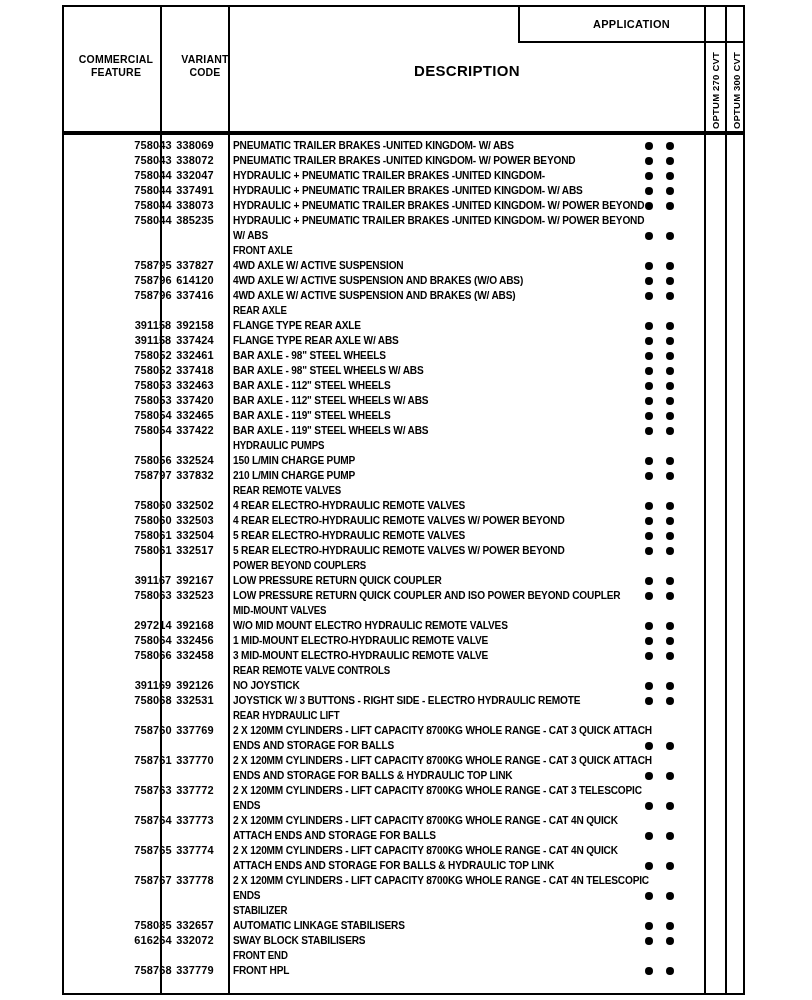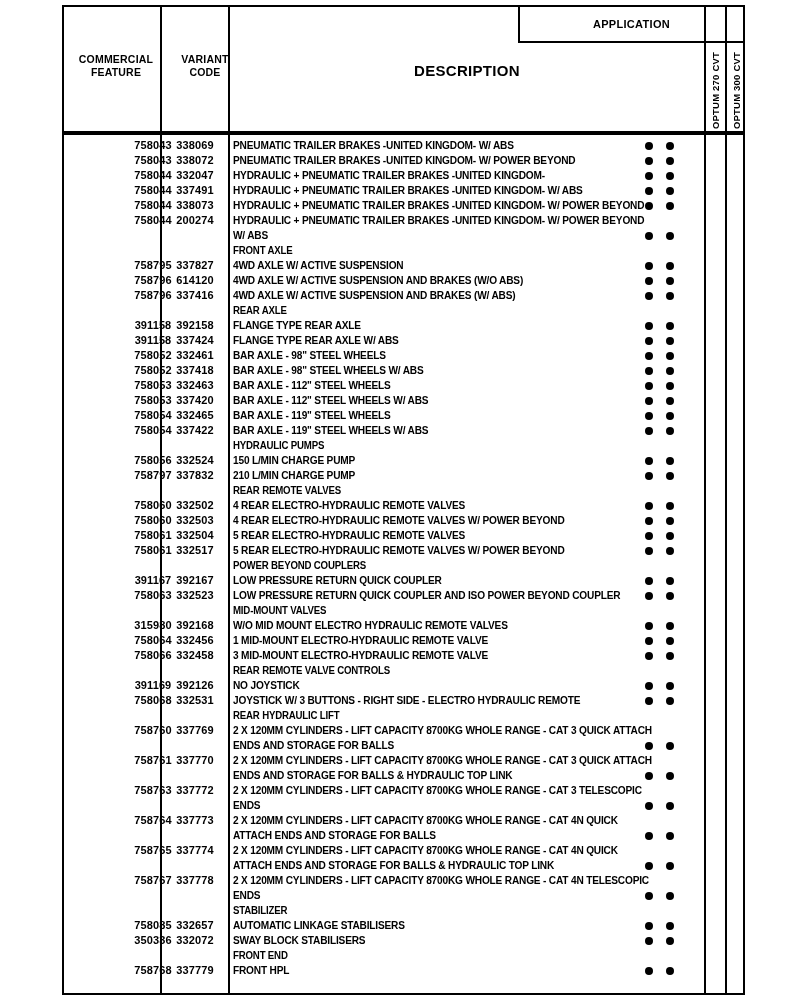--- a/index.html
+++ b/index.html
@@ -263,21 +263,21 @@
         </div>
         <div class="row">
           <div class="cell-feat">758044</div>
           <div class="cell-var">338073</div>
           <div class="cell-desc">HYDRAULIC + PNEUMATIC TRAILER BRAKES -UNITED KINGDOM- W/ POWER BEYOND</div>
           <div class="dot dot-a"></div>
           <div class="dot dot-b"></div>
         </div>
         <div class="row">
           <div class="cell-feat">758044</div>
-          <div class="cell-var">200274</div>
+          <div class="cell-var">385235</div>
           <div class="cell-desc">HYDRAULIC + PNEUMATIC TRAILER BRAKES -UNITED KINGDOM- W/ POWER BEYOND</div>
         </div>
         <div class="row">
           <div class="cell-feat"></div>
           <div class="cell-var"></div>
           <div class="cell-desc">W/ ABS</div>
           <div class="dot dot-a"></div>
           <div class="dot dot-b"></div>
         </div>
         <div class="row section">
@@ -437,21 +437,21 @@
           <div class="cell-desc">LOW PRESSURE RETURN QUICK COUPLER AND ISO POWER BEYOND COUPLER</div>
           <div class="dot dot-a"></div>
           <div class="dot dot-b"></div>
         </div>
         <div class="row section">
           <div class="cell-feat"></div>
           <div class="cell-var"></div>
           <div class="cell-desc">MID-MOUNT VALVES</div>
         </div>
         <div class="row">
-          <div class="cell-feat">315980</div>
+          <div class="cell-feat">297214</div>
           <div class="cell-var">392168</div>
           <div class="cell-desc">W/O MID MOUNT ELECTRO HYDRAULIC REMOTE VALVES</div>
           <div class="dot dot-a"></div>
           <div class="dot dot-b"></div>
         </div>
         <div class="row">
           <div class="cell-feat">758064</div>
           <div class="cell-var">332456</div>
           <div class="cell-desc">1 MID-MOUNT ELECTRO-HYDRAULIC REMOTE VALVE</div>
           <div class="dot dot-a"></div>
@@ -566,21 +566,21 @@
           <div class="cell-desc">STABILIZER</div>
         </div>
         <div class="row">
           <div class="cell-feat">758085</div>
           <div class="cell-var">332657</div>
           <div class="cell-desc">AUTOMATIC LINKAGE STABILISERS</div>
           <div class="dot dot-a"></div>
           <div class="dot dot-b"></div>
         </div>
         <div class="row">
-          <div class="cell-feat">350336</div>
+          <div class="cell-feat">616264</div>
           <div class="cell-var">332072</div>
           <div class="cell-desc">SWAY BLOCK STABILISERS</div>
           <div class="dot dot-a"></div>
           <div class="dot dot-b"></div>
         </div>
         <div class="row section">
           <div class="cell-feat"></div>
           <div class="cell-var"></div>
           <div class="cell-desc">FRONT END</div>
         </div>

